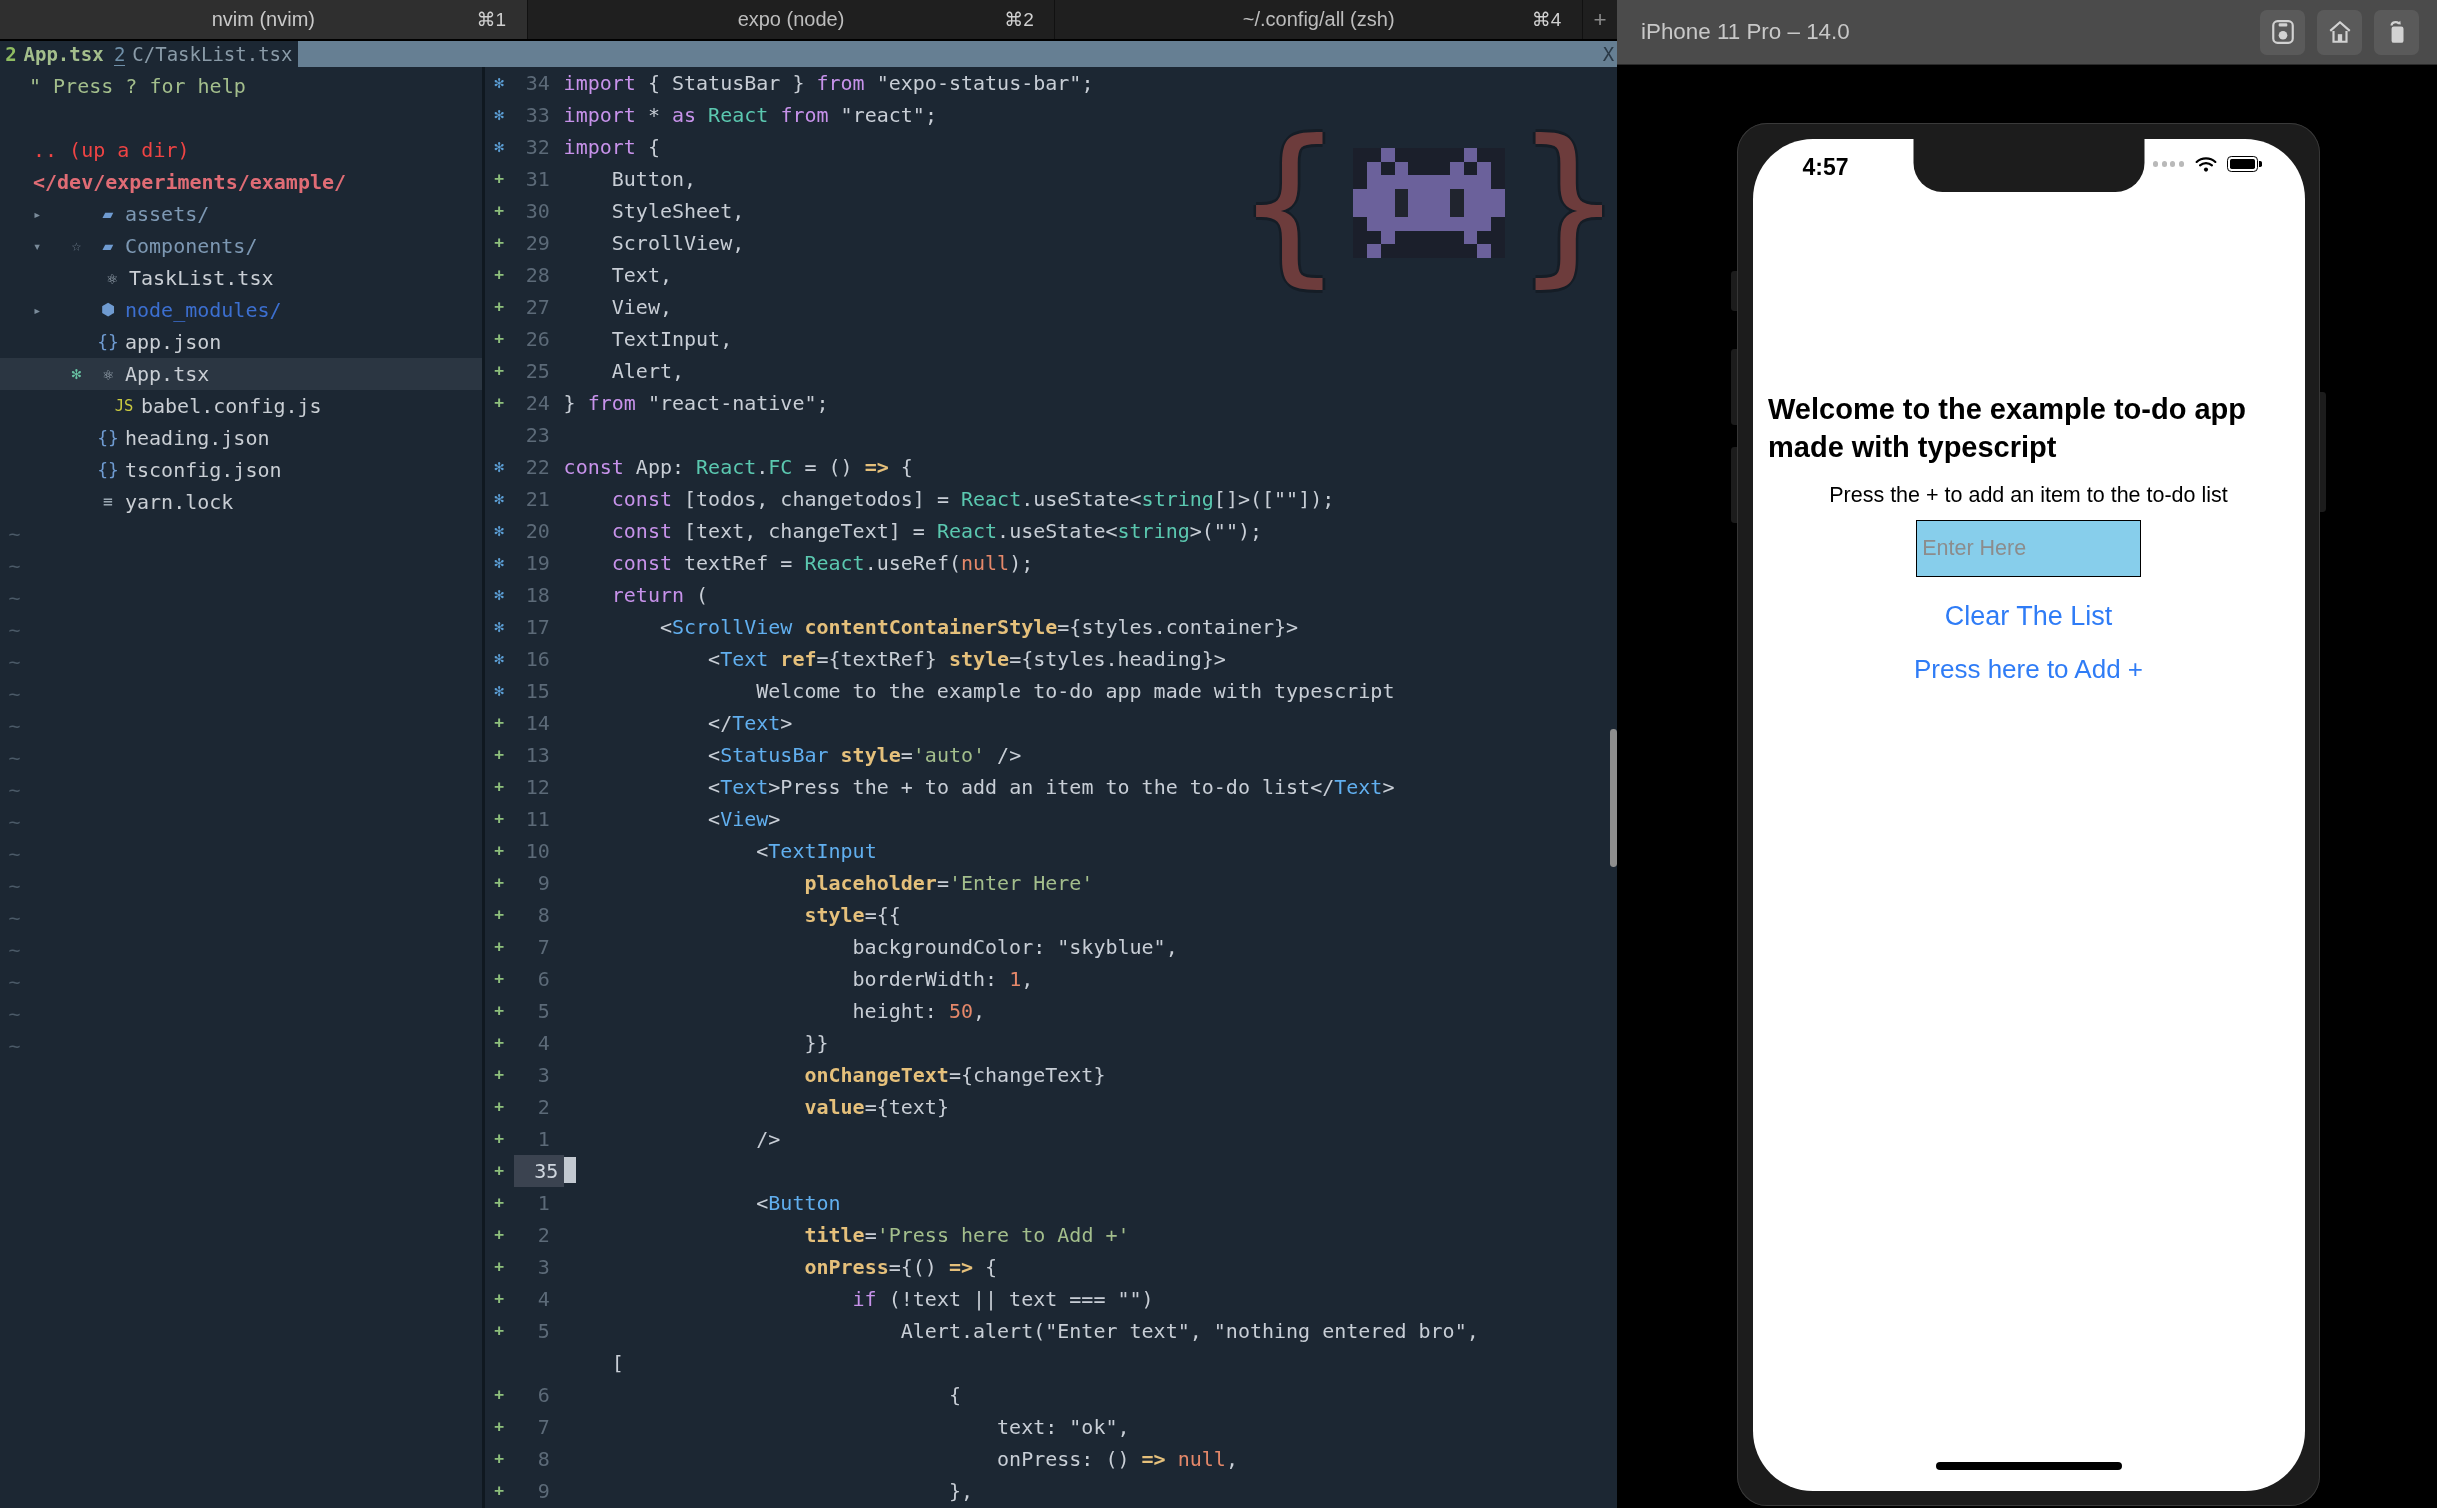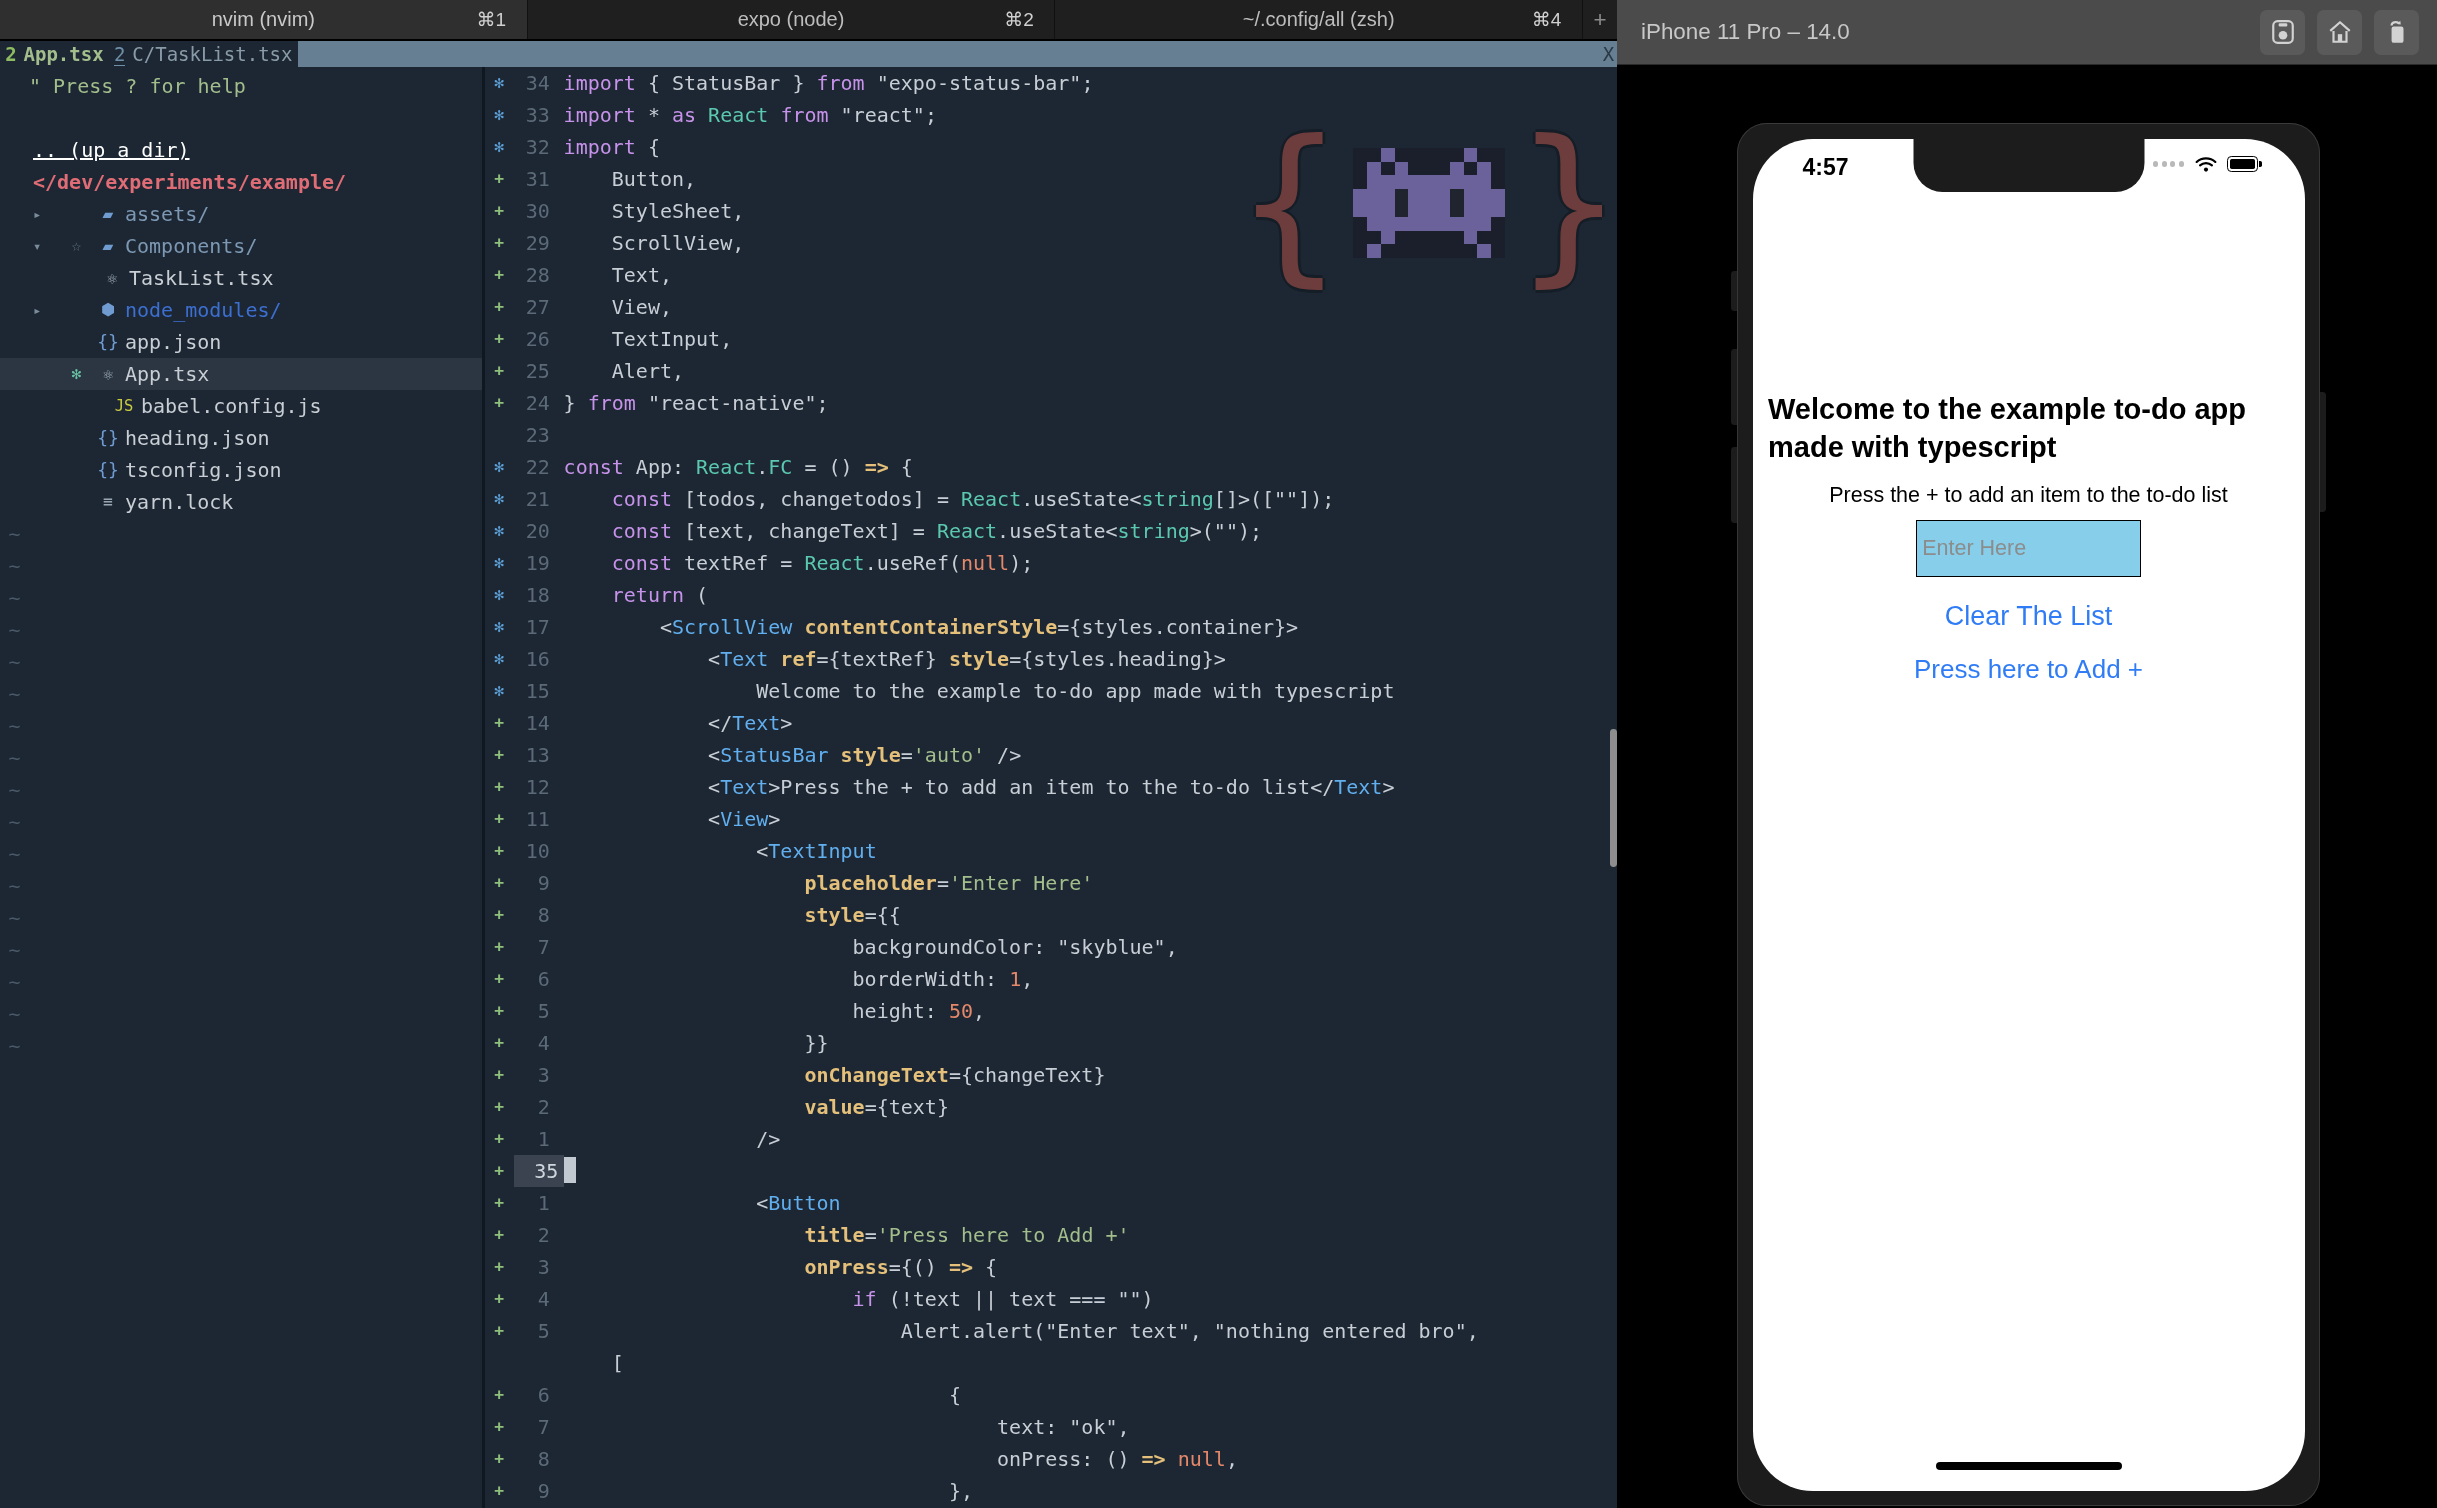--- a/index.html
+++ b/index.html
@@ -66,21 +66,21 @@
   .tree {
     width: 482px; flex: 0 0 482px;
     background:#1c2733; color:#c7ccd1;
     font-size: 20px; line-height: 32px;
     padding-top: 3.4px; position: relative;
   }
   .tree-help { color:#a3be8c; padding-left:33px; }
   .tree-blank { height: 32px; }
   .tree-row { display:flex; align-items:center; height:32px; padding-left: 33px; white-space:nowrap; }
   .tree-row.selected { background:#2b3642; }
-  .tr-updir { color:#ffffff;text-decoration:underline; }
+  .tr-updir { color:#ef4444; }
   .tr-root  { color:#e06c75; font-weight:bold; }
   .tr-arrow { width: 29px; color:#7a8b9a; font-size:13.8px; display:inline-block; }
   .tr-arrow.blank { color: transparent; }
   .tr-star  { width:29px; color:#6e7d8c; font-size:16.3px; display:inline-block; text-align:center;}
   .tr-star.blank { color:transparent; }
   .tr-mod   { width:29px; color:#68c2a3; font-size:16.3px; display:inline-block; text-align:center;}
   .tr-icon  { width:34px; display:inline-block; text-align:center; font-size:18px; }
   .ic-folder { color:#6f9bd1; }
   .ic-json   { color:#6f9bd1; font-size:18px; }
   .ic-js     { color:#cbcb41; font-weight:normal; font-size:15.5px;margin-left:16px; }

